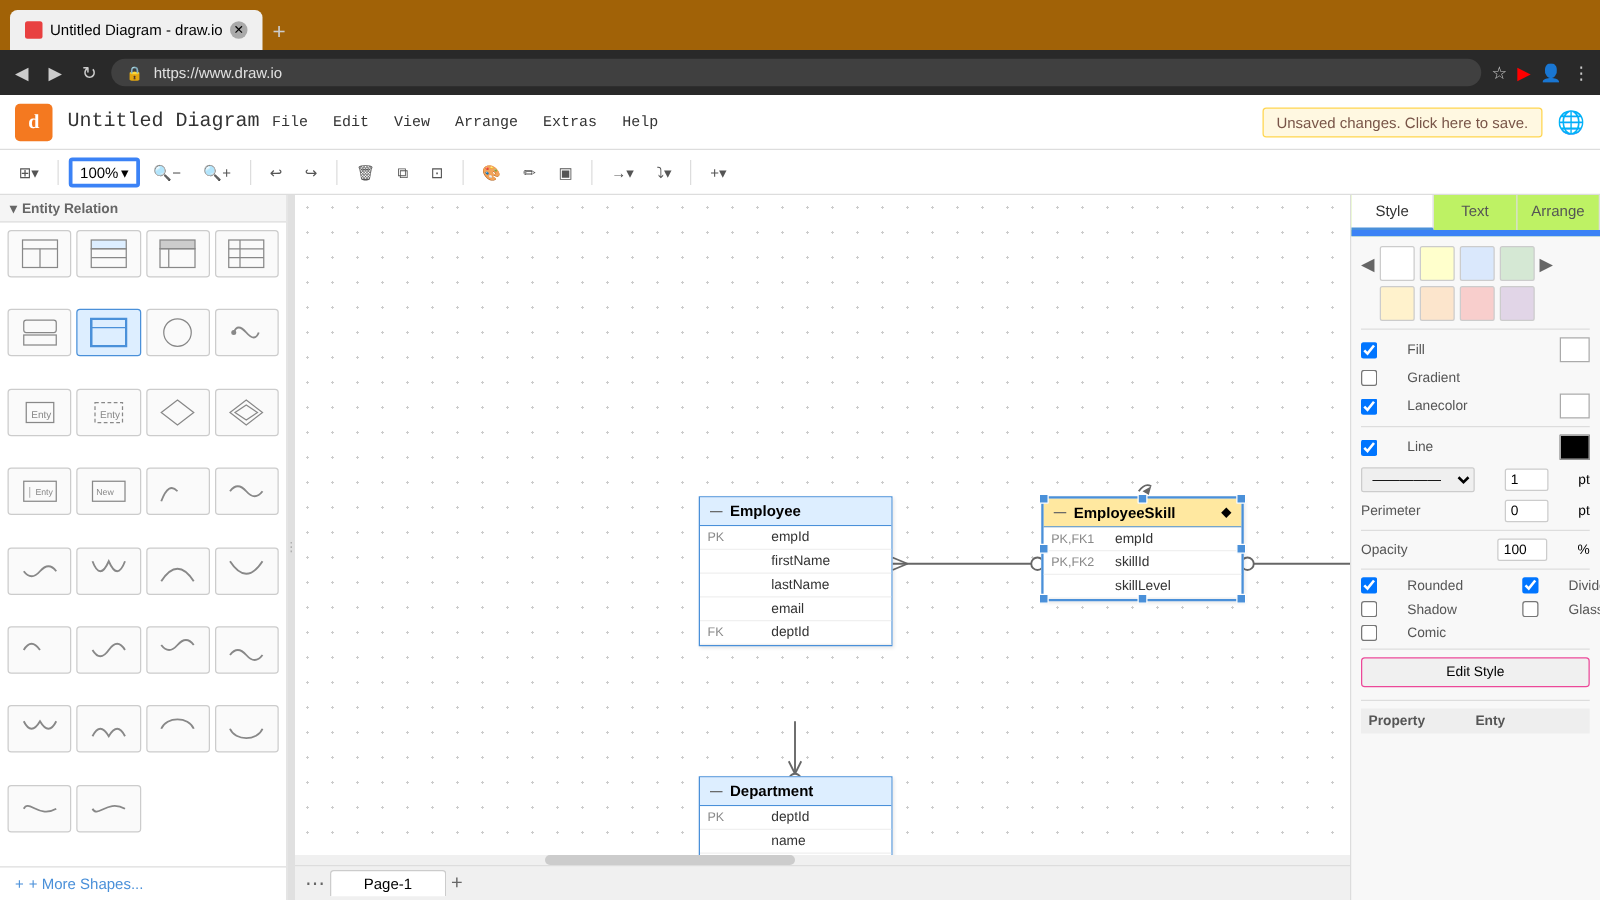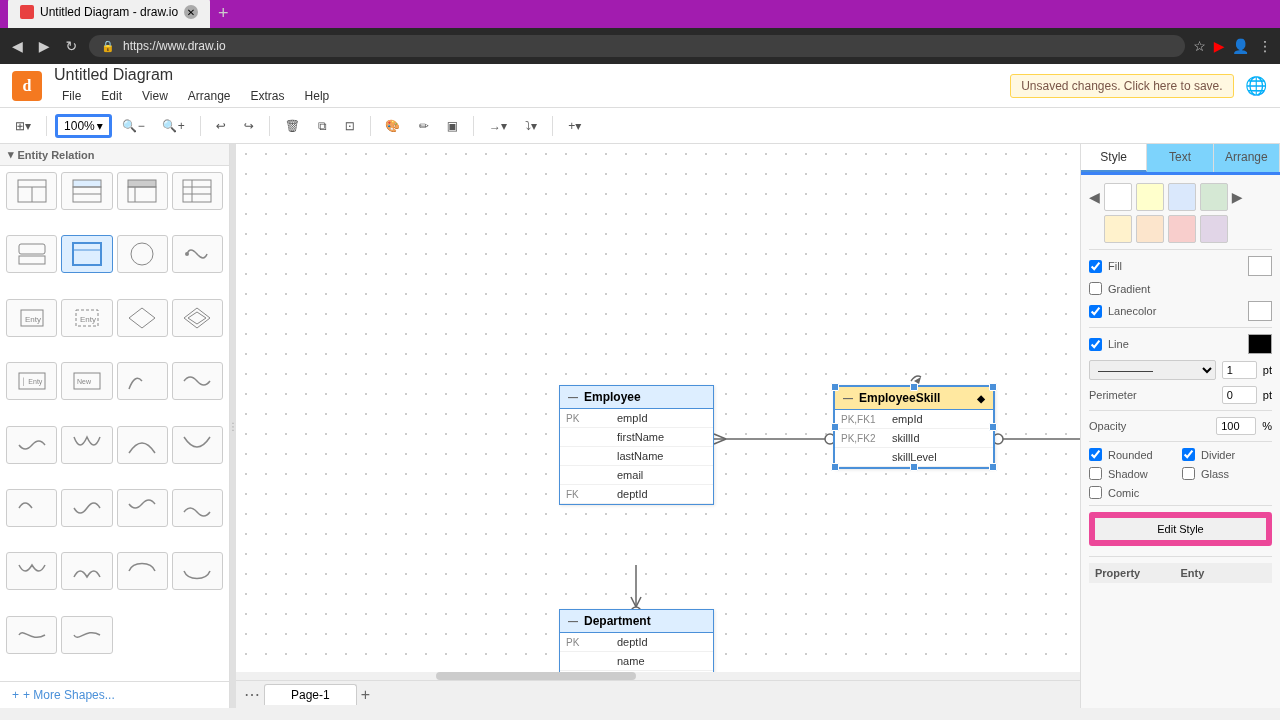--- a/index.html
+++ b/index.html
@@ -1,19 +1,19 @@
 <!DOCTYPE html>
 <html><head>
   <meta charset="utf-8">
   <style>
     * { box-sizing: border-box; margin: 0; padding: 0; }
     body { font-family: Arial, sans-serif; font-size: 12px; background: #f0f0f0; overflow: hidden; width: 1280px; height: 720px; }
 
     
-    .browser-chrome { background: #a21caf; height: 28px; display: flex; align-items: flex-end; padding: 0 8px; gap: 8px; }
+    .browser-chrome { background: #a16207; height: 40px; display: flex; align-items: flex-end; padding: 0 8px; gap: 8px; }
     .tab-bar { display: flex; align-items: flex-end; height: 100%; }
     .tab { background: #f0f0f0; border-radius: 6px 6px 0 0; padding: 6px 12px; font-size: 12px; display: flex; align-items: center; gap: 6px; height: 32px; }
     .tab-icon { width: 14px; height: 14px; background: #e84040; border-radius: 2px; display: inline-block; }
     .tab-close { width: 14px; height: 14px; border-radius: 50%; background: #aaa; display: flex; align-items: center; justify-content: center; font-size: 10px; cursor: pointer; }
     .new-tab { background: none; border: none; color: #ccc; font-size: 18px; cursor: pointer; padding: 4px 8px; }
     .address-bar-row { background: #292929; height: 36px; display: flex; align-items: center; padding: 0 8px; gap: 8px; }
     .nav-btn { background: none; border: none; color: #ccc; font-size: 14px; cursor: pointer; padding: 4px; }
     .address-bar { flex: 1; background: #404040; border-radius: 20px; padding: 4px 12px; color: #e0e0e0; font-size: 12px; display: flex; align-items: center; gap: 8px; }
     .address-lock { color: #aaa; font-size: 11px; }
     .browser-actions { display: flex; gap: 8px; align-items: center; }
@@ -63,41 +63,41 @@
     .er-table-header { background: #ddeeff; padding: 4px 8px; font-weight: bold; font-size: 12px; display: flex; align-items: center; gap: 6px; border-bottom: 1px solid #4a90d9; }
     .er-table-header-gold { background: #ffe8a0; }
     .er-collapse-btn { font-size: 10px; color: #666; cursor: pointer; }
     .er-table-rows { background: #fff; }
     .er-row { display: flex; align-items: center; padding: 3px 6px; border-bottom: 1px solid #f0f0f0; font-size: 11px; gap: 6px; }
     .er-row-key { color: #888; font-size: 10px; min-width: 45px; }
     .er-row-name { color: #333; }
 
     
     .right-panel { width: 200px; background: #f8f8f8; border-left: 1px solid #ddd; display: flex; flex-direction: column; overflow: hidden; }
-    .right-panel-tabs { display: flex; border-bottom: 3px solid #3b82f6; background: #7dd3fc; }
+    .right-panel-tabs { display: flex; border-bottom: 5px solid #3b82f6; background: #bef264; }
     .right-tab { flex: 1; text-align: center; padding: 6px 4px; font-size: 12px; cursor: pointer; border-right: 1px solid #ddd; color: #555; }
     .right-tab.active { background: #fff; color: #333; font-weight: 500; border-bottom: 2px solid #4a90d9; }
     .right-panel-content { flex: 1; overflow-y: auto; padding: 8px; }
 
     
     .color-row { display: flex; gap: 4px; margin-bottom: 4px; align-items: center; }
     .color-nav { background: none; border: none; cursor: pointer; font-size: 14px; color: #666; }
     .color-swatch { width: 28px; height: 28px; border: 1px solid #ccc; border-radius: 2px; cursor: pointer; }
 
     
-    .prop-row { display: flex; align-items: center; margin-bottom: 6px; gap: 6px; }
+    .prop-row { display: flex; align-items: center; margin-bottom: 6px; gap: 24px; }
     .prop-label { font-size: 11px; color: #555; min-width: 60px; }
     .prop-checkbox { cursor: pointer; }
     .prop-color-box { width: 24px; height: 20px; border: 1px solid #aaa; cursor: pointer; }
     .prop-input { border: 1px solid #ccc; border-radius: 2px; padding: 2px 4px; font-size: 11px; width: 45px; }
     .prop-select { border: 1px solid #ccc; border-radius: 2px; padding: 2px 4px; font-size: 11px; flex: 1; }
 
     .section-divider { border: none; border-top: 1px solid #ddd; margin: 6px 0; }
 
-    .btn-full { width: 100%; padding: 5px; border: 6px solid #ec4899; border-radius: 3px; background: #f5f5f5; font-size: 11px; cursor: pointer; margin-bottom: 4px; }
+    .btn-full { width: 100%; padding: 5px; border: 1px solid #ec4899; border-radius: 3px; background: #f5f5f5; font-size: 11px; cursor: pointer; margin-bottom: 4px; }
     .btn-row { display: flex; gap: 4px; margin-bottom: 4px; }
     .btn-half { flex: 1; padding: 5px; border: 1px solid #ccc; border-radius: 3px; background: #f5f5f5; font-size: 11px; cursor: pointer; }
     .property-table-header { display: flex; padding: 4px 6px; font-size: 11px; font-weight: bold; color: #555; background: #eee; }
     .property-table-col1 { flex: 1; }
     .property-table-col2 { flex: 1; }
 
     
     svg.diagram-svg { position: absolute; top: 0; left: 0; width: 100%; height: 100%; pointer-events: none; }
 
     
@@ -136,21 +136,21 @@
     <button class="browser-btn">⋮</button>
   </div>
 </div>
 
 <div class="app">
 
   <div class="app-header">
     <div class="app-logo">
       <span style="font-family:serif;font-weight:bold;font-size:16px;">d</span>
     </div>
-    <div style="display:flex;flex-direction:column;gap:2px;">
+    <div style="display:flex;flex-direction:row;gap:2px;font-family:Liberation Mono, monospace;">
       <span class="app-title">Untitled Diagram</span>
       <div class="menu-bar">
         <span class="menu-item">File</span>
         <span class="menu-item">Edit</span>
         <span class="menu-item">View</span>
         <span class="menu-item">Arrange</span>
         <span class="menu-item">Extras</span>
         <span class="menu-item">Help</span>
       </div>
     </div>

